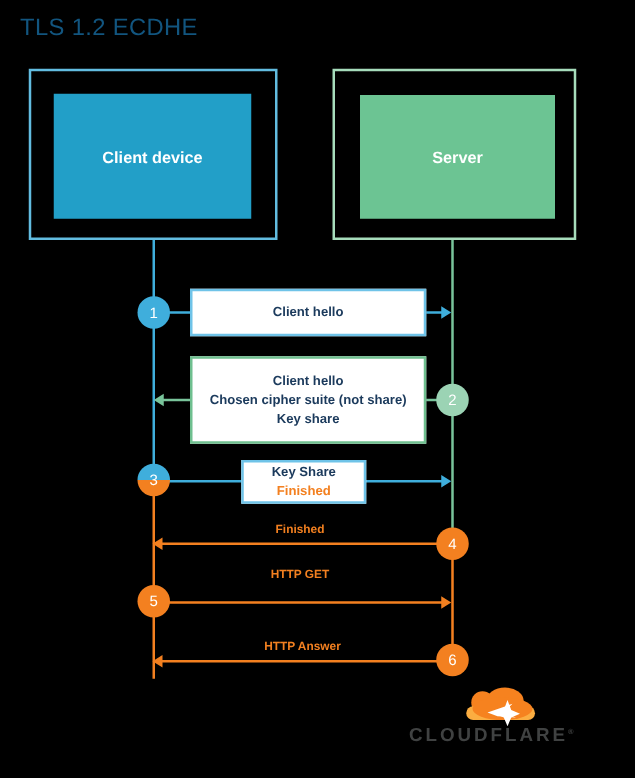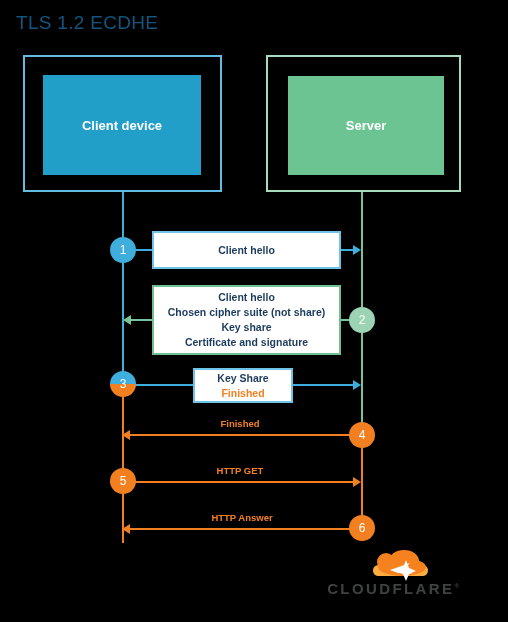--- a/index.html
+++ b/index.html
@@ -120,21 +120,21 @@
 
   
   .arrow-label {
     font-size: 9.5px;
     font-weight: bold;
     color: #F38020;
     white-space: nowrap;
     text-align: center;
   }
   #label-finished { left: 180px; top: 418px; width: 120px; }
-  #label-httpget  { left: 180px; top: 465px; width: 120px; }
+  #label-httpget  { left: 180px; top: 454px; width: 120px; }
   #label-httpanswer { left: 177px; top: 512px; width: 130px; }
 
   
   .step-circle {
     width: 26px; height: 26px;
     border-radius: 50%;
     display: flex;
     align-items: center;
     justify-content: center;
     color: #FFFFFF;
@@ -219,21 +219,20 @@
   <div class="abs arrow-label" id="label-httpanswer">HTTP Answer</div>
 
   <div class="abs msg-box" id="box-client-hello">
     <div>Client hello</div>
   </div>
 
   <div class="abs msg-box" id="box-server-hello">
     <div>Client hello</div>
     <div>Chosen cipher suite (not share)</div>
     <div>Key share</div>
-    <div>Certificate and signature</div>
   </div>
 
   <div class="abs msg-box" id="box-key-share">
     <div>Key Share</div>
     <div class="txt-orange">Finished</div>
   </div>
 
   <div class="abs step-circle c-blue" id="circle-1">
       <span>1</span>
     </div>

